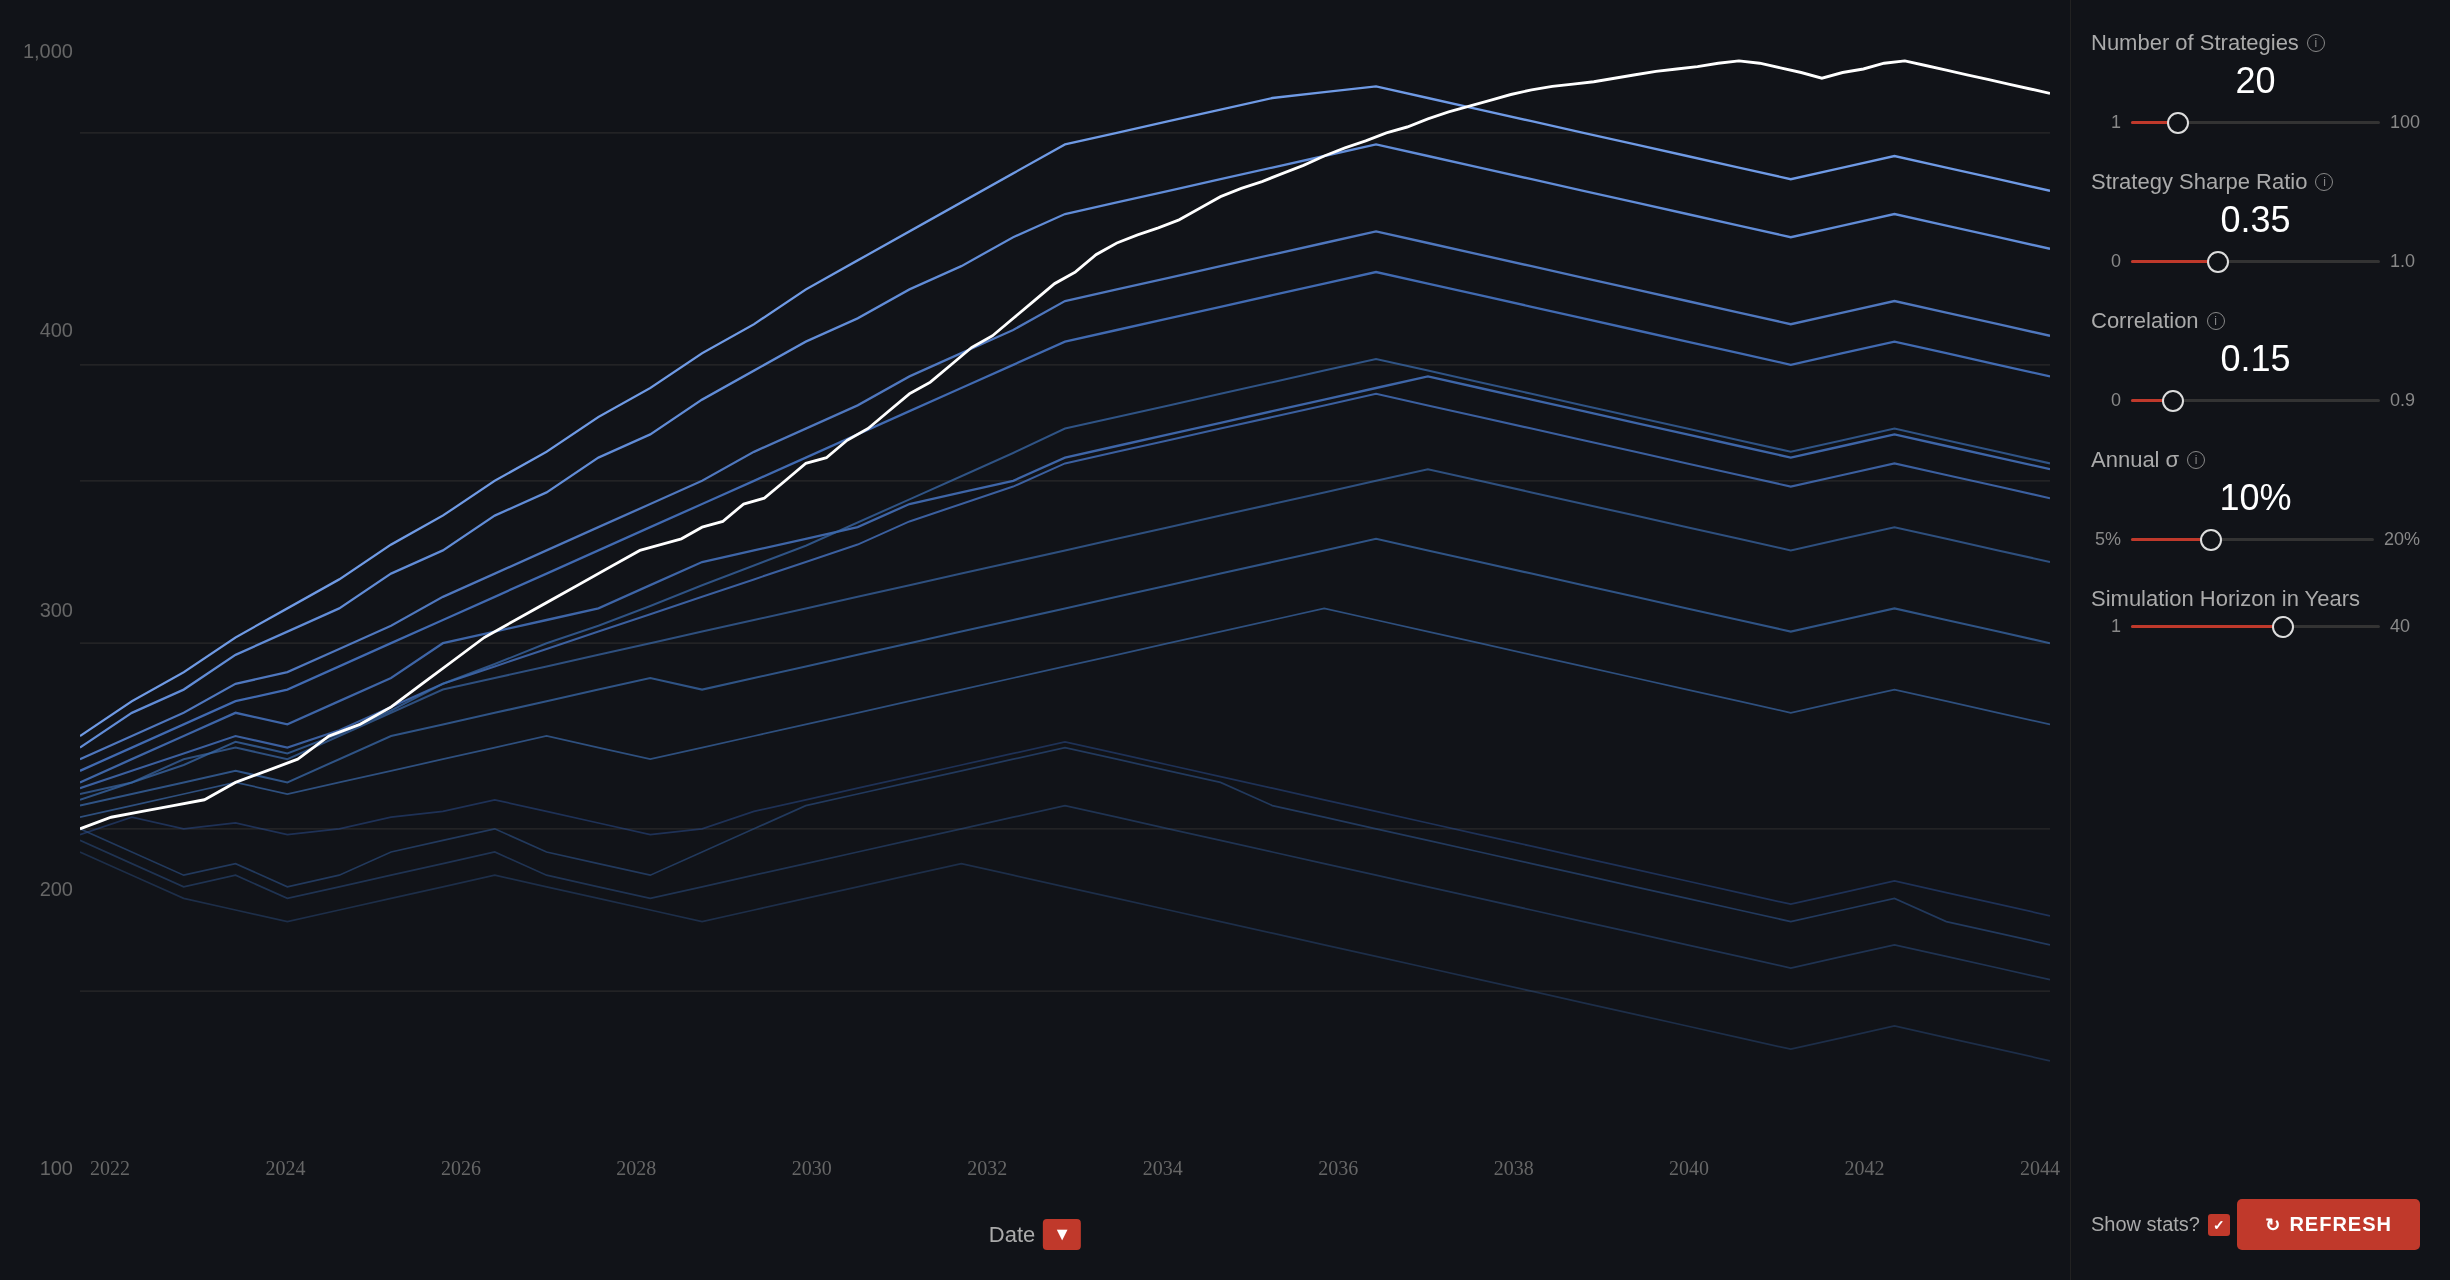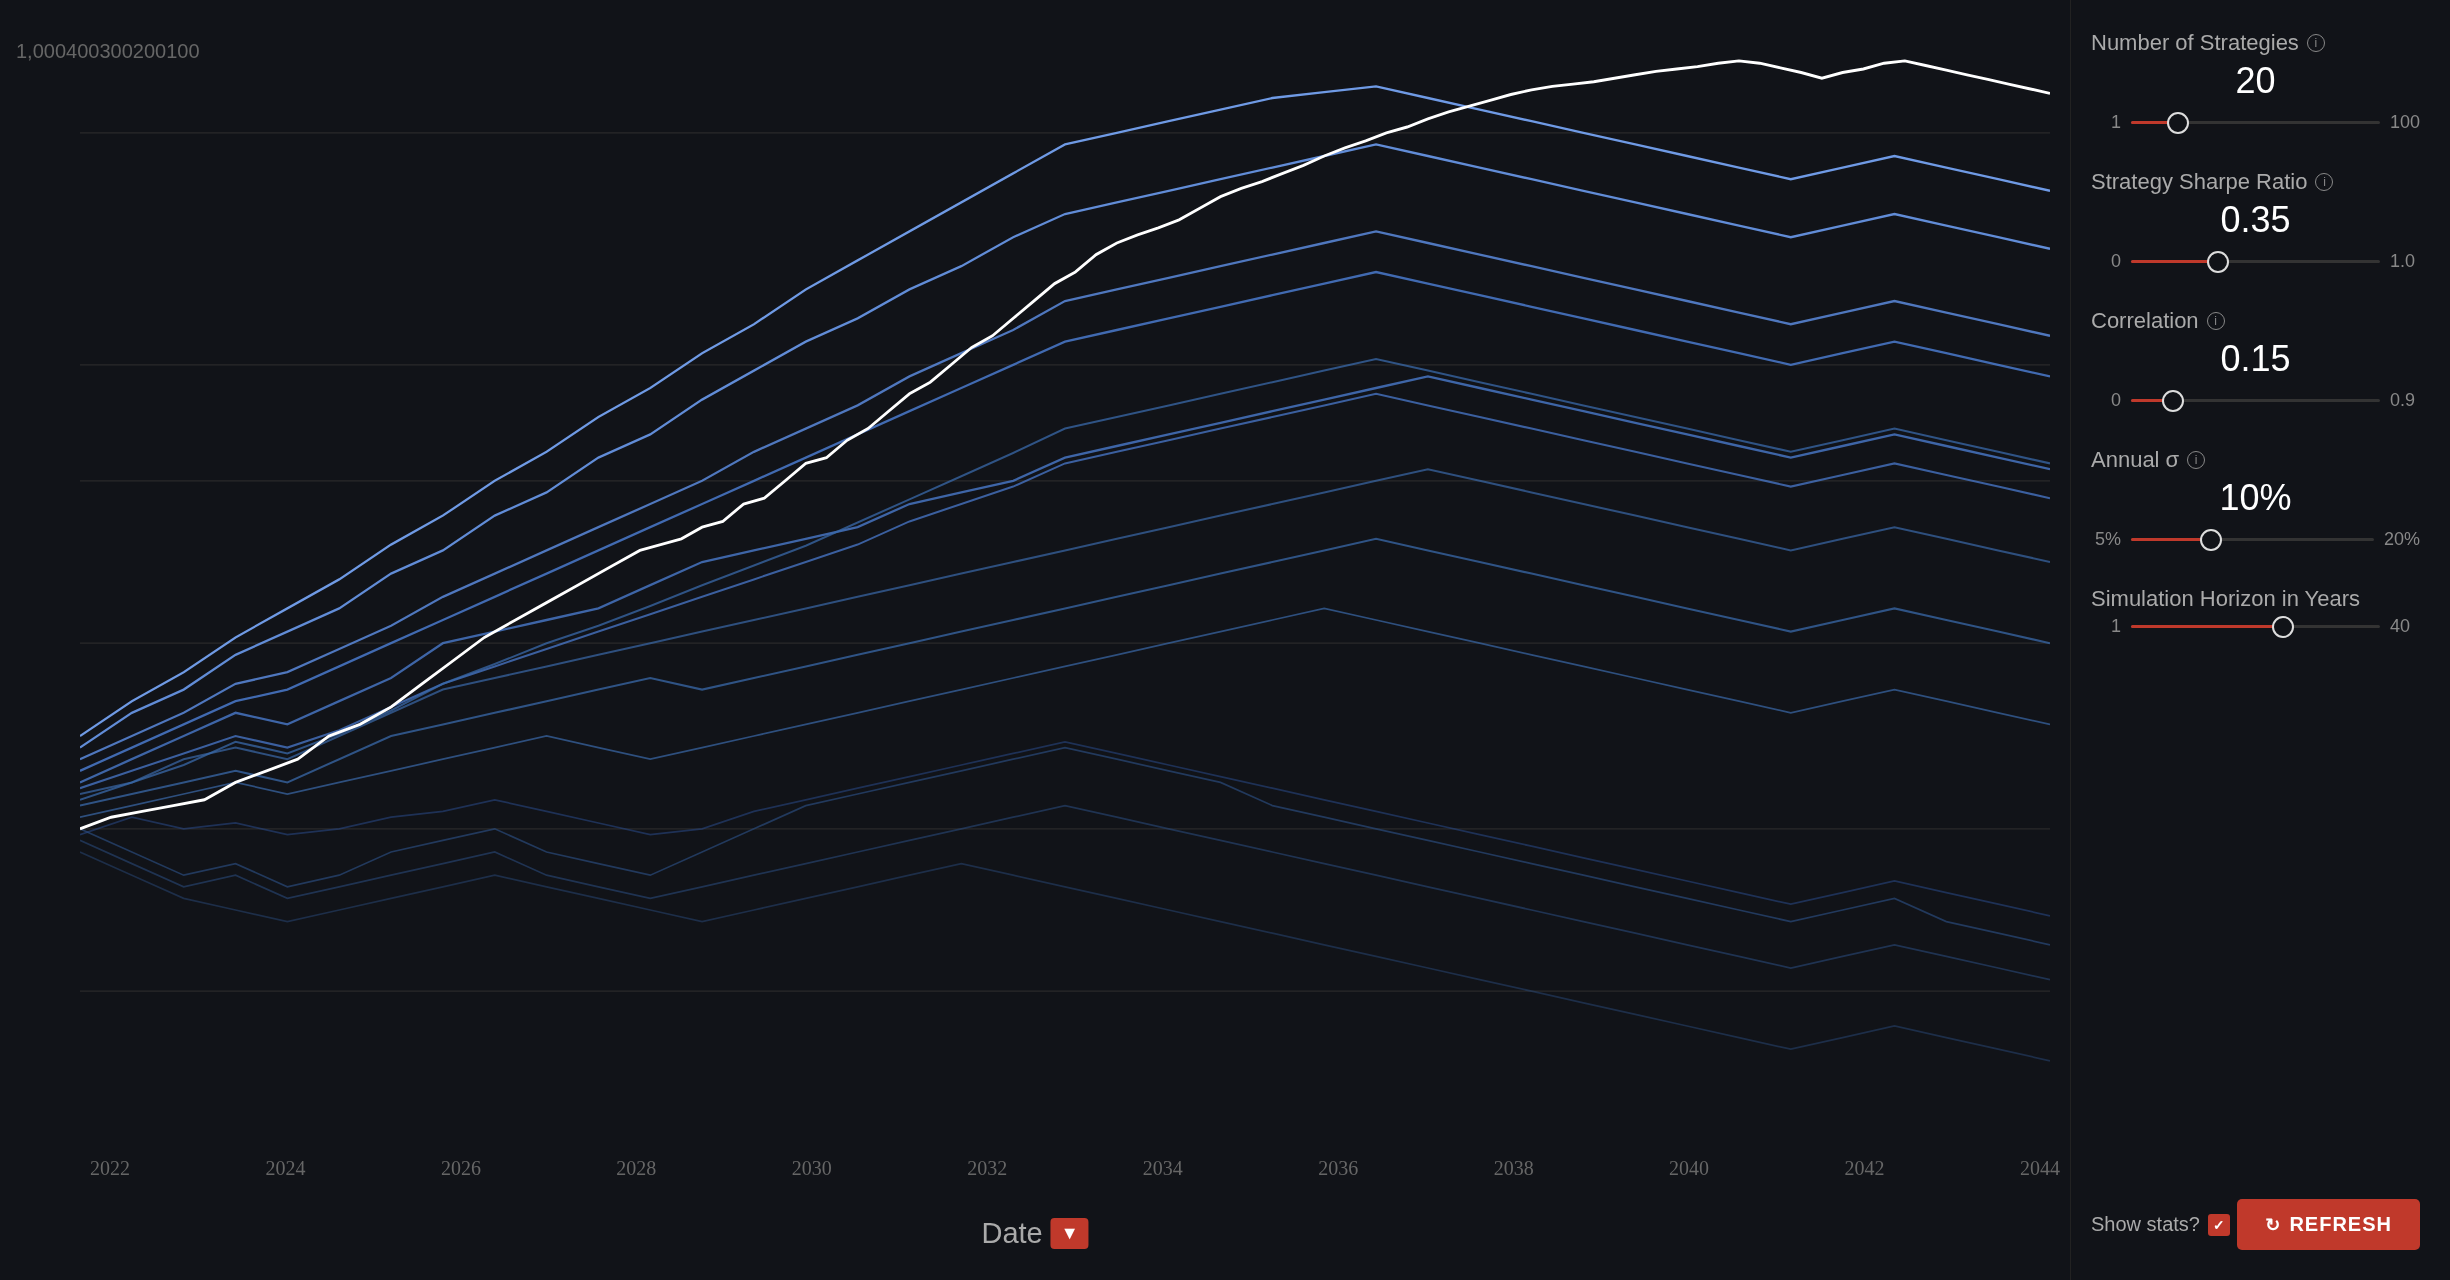--- a/index.html
+++ b/index.html
@@ -174,25 +174,26 @@
       letter-spacing: 1px;
     }
 
     .refresh-icon {
       font-size: 18px;
     }
 
     
     .y-axis {
       position: absolute;
-      left: 16px;
+      left: 3px;
       top: 0;
       bottom: 80px;
       width: 80px;
       display: flex;
+      flex-direction: column;
       justify-content: space-between;
       padding: 40px 10px 20px 0;
     }
 
     .y-label {
       font-size: 20px;
       color: #666;
       text-align: right;
     }
 
@@ -217,21 +218,21 @@
       position: absolute;
       bottom: 30px;
       left: 50%;
       transform: translateX(-50%);
       display: flex;
       align-items: center;
       gap: 8px;
     }
 
     .date-label {
-      font-size: 29px;
+      font-size: 22px;
       color: #aaa;
     }
 
     .date-dropdown {
       background: #c0392b;
       color: white;
       border: none;
       padding: 5px 10px;
       border-radius: 4px;
       font-size: 18px;

